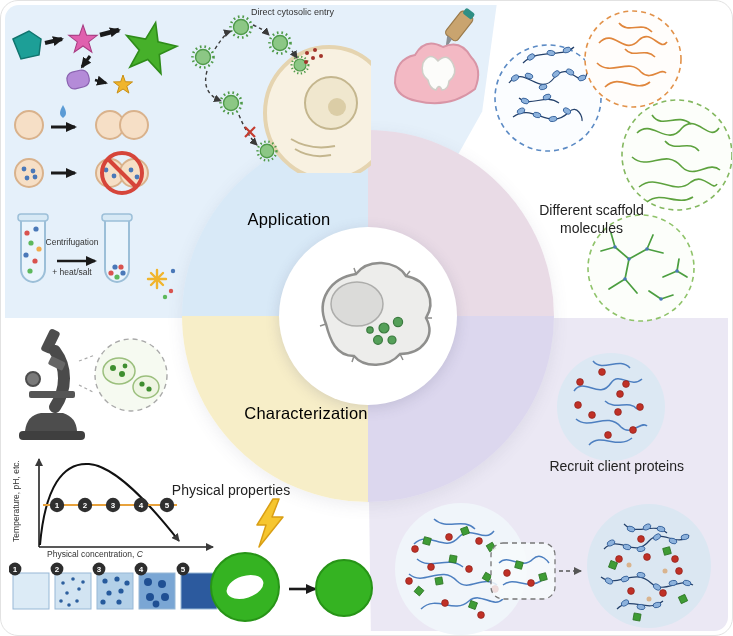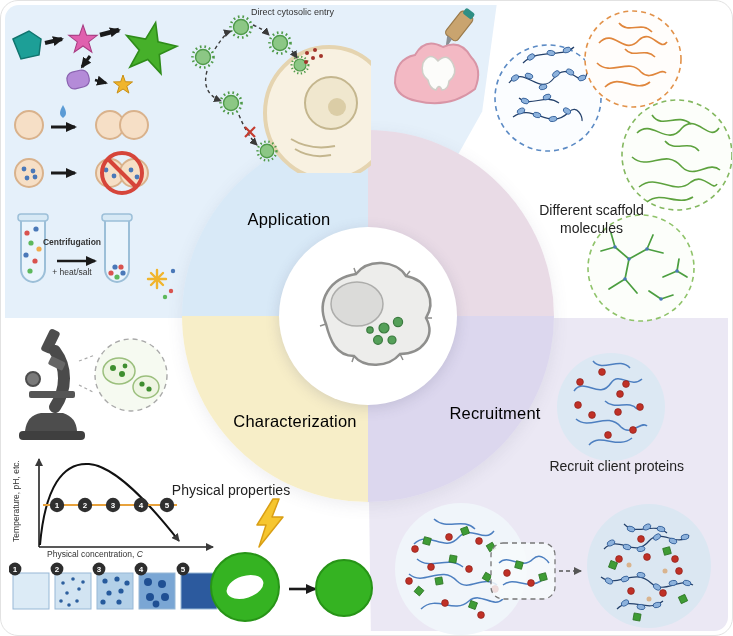--- a/index.html
+++ b/index.html
@@ -22,33 +22,33 @@
   .wheel-center { position:absolute; left:50%; top:50%; width:178px; height:178px;
                   transform:translate(-50%,-50%); background:#fff; border-radius:50%;
                   box-shadow:0 3px 14px rgba(80,80,110,0.18); }
 
   .illus { position:absolute; z-index:2; }
 
   .wheel-label { position:absolute; z-index:3; font-size:16.5px; color:#000000;
                  text-align:center; letter-spacing:0.2px; }
   .lbl-application { left:228px; top:209px; width:120px; }
   .lbl-design { left:410px; top:209px; width:120px; }
-  .lbl-characterization { left:214px; top:403px; width:160px;margin-top:8px; }
+  .lbl-characterization { left:225px; top:403px; width:160px; }
   .lbl-recruitment { left:424px; top:403px; width:140px; }
 
   .caption { position:absolute; z-index:3; font-size:14px; color:#222;
              text-align:center; line-height:1.25; }
   .cap-design { left:523px; top:185px; width:135px;margin-top:16px; }
   .cap-recruit { left:498px; top:457px; width:185px;text-align:right; }
   .cap-physical { left:160px; top:481px; width:140px; }
 
   .small-label { position:absolute; z-index:3; font-size:8.5px; color:#333; text-align:center; }
   .lbl-cytosolic { left:193px; top:6px; width:112px; font-size:9px; text-align:right;margin-left:28px; }
   .lbl-heatsalt { left:36px; top:222px; width:70px;margin-top:44px; }
-  .lbl-centrif { left:30px; top:236px; width:82px;font-weight:bold; }
+  .lbl-centrif { left:30px; top:236px; width:82px; }
   .lbl-ylabel { left:-39px; top:494px; width:110px; height:12px; transform:rotate(-90deg); }
   .lbl-xlabel { left:46px; top:548px; width:140px; text-align:left; }
 
   svg text { fill:#fff; font-size:8px; font-weight:bold; text-anchor:middle;
              font-family:"Liberation Sans","DejaVu Sans",sans-serif; }
 </style>
 </head>
 <body>
 
 <div class="figure">
@@ -102,21 +102,20 @@
             <circle cx="99" cy="113" r="4.4"></circle>
             <circle cx="113" cy="113" r="4"></circle>
             <circle cx="91" cy="103" r="3.2"></circle>
         </g>
       </svg>
     </div>
   </div>
 
   <div class="wheel-label lbl-application">Application</div>
   <div class="wheel-label lbl-characterization">Characterization</div>
-  <div class="wheel-label lbl-recruitment">Recruitment</div>
 
   <svg class="illus" style="left:6px;top:6px" width="175" height="95" viewBox="0 0 175 95">
     <path d="M6,32 L22,24 L34,32 L32,48 L14,52 Z" fill="#1d9f97" stroke="#11756f" stroke-width="1.5"></path>
     <line x1="38" y1="36" x2="55" y2="32" stroke="#1a1a1a" stroke-width="4" marker-end="url(#ab)"></line>
     <use href="#star5" transform="translate(76,33) scale(15)" fill="#e060ae" stroke="#a83c82" stroke-width="0.07"></use>
     <line x1="93" y1="28" x2="112" y2="23" stroke="#1a1a1a" stroke-width="4.5" marker-end="url(#ab)"></line>
     <use href="#star5" transform="translate(143,42) scale(27) rotate(12)" fill="#46b02a" stroke="#2f8c1a" stroke-width="0.06"></use>
     <line x1="83" y1="49" x2="75" y2="60" stroke="#1a1a1a" stroke-width="3" marker-end="url(#ab)"></line>
     <rect x="60" y="64" width="22" height="17" rx="7" fill="#b48bd8" stroke="#8a62b0" stroke-width="1.2" transform="rotate(-14 71 72)"></rect>
     <line x1="88" y1="73" x2="99" y2="76" stroke="#1a1a1a" stroke-width="2.5" marker-end="url(#ab)"></line>

